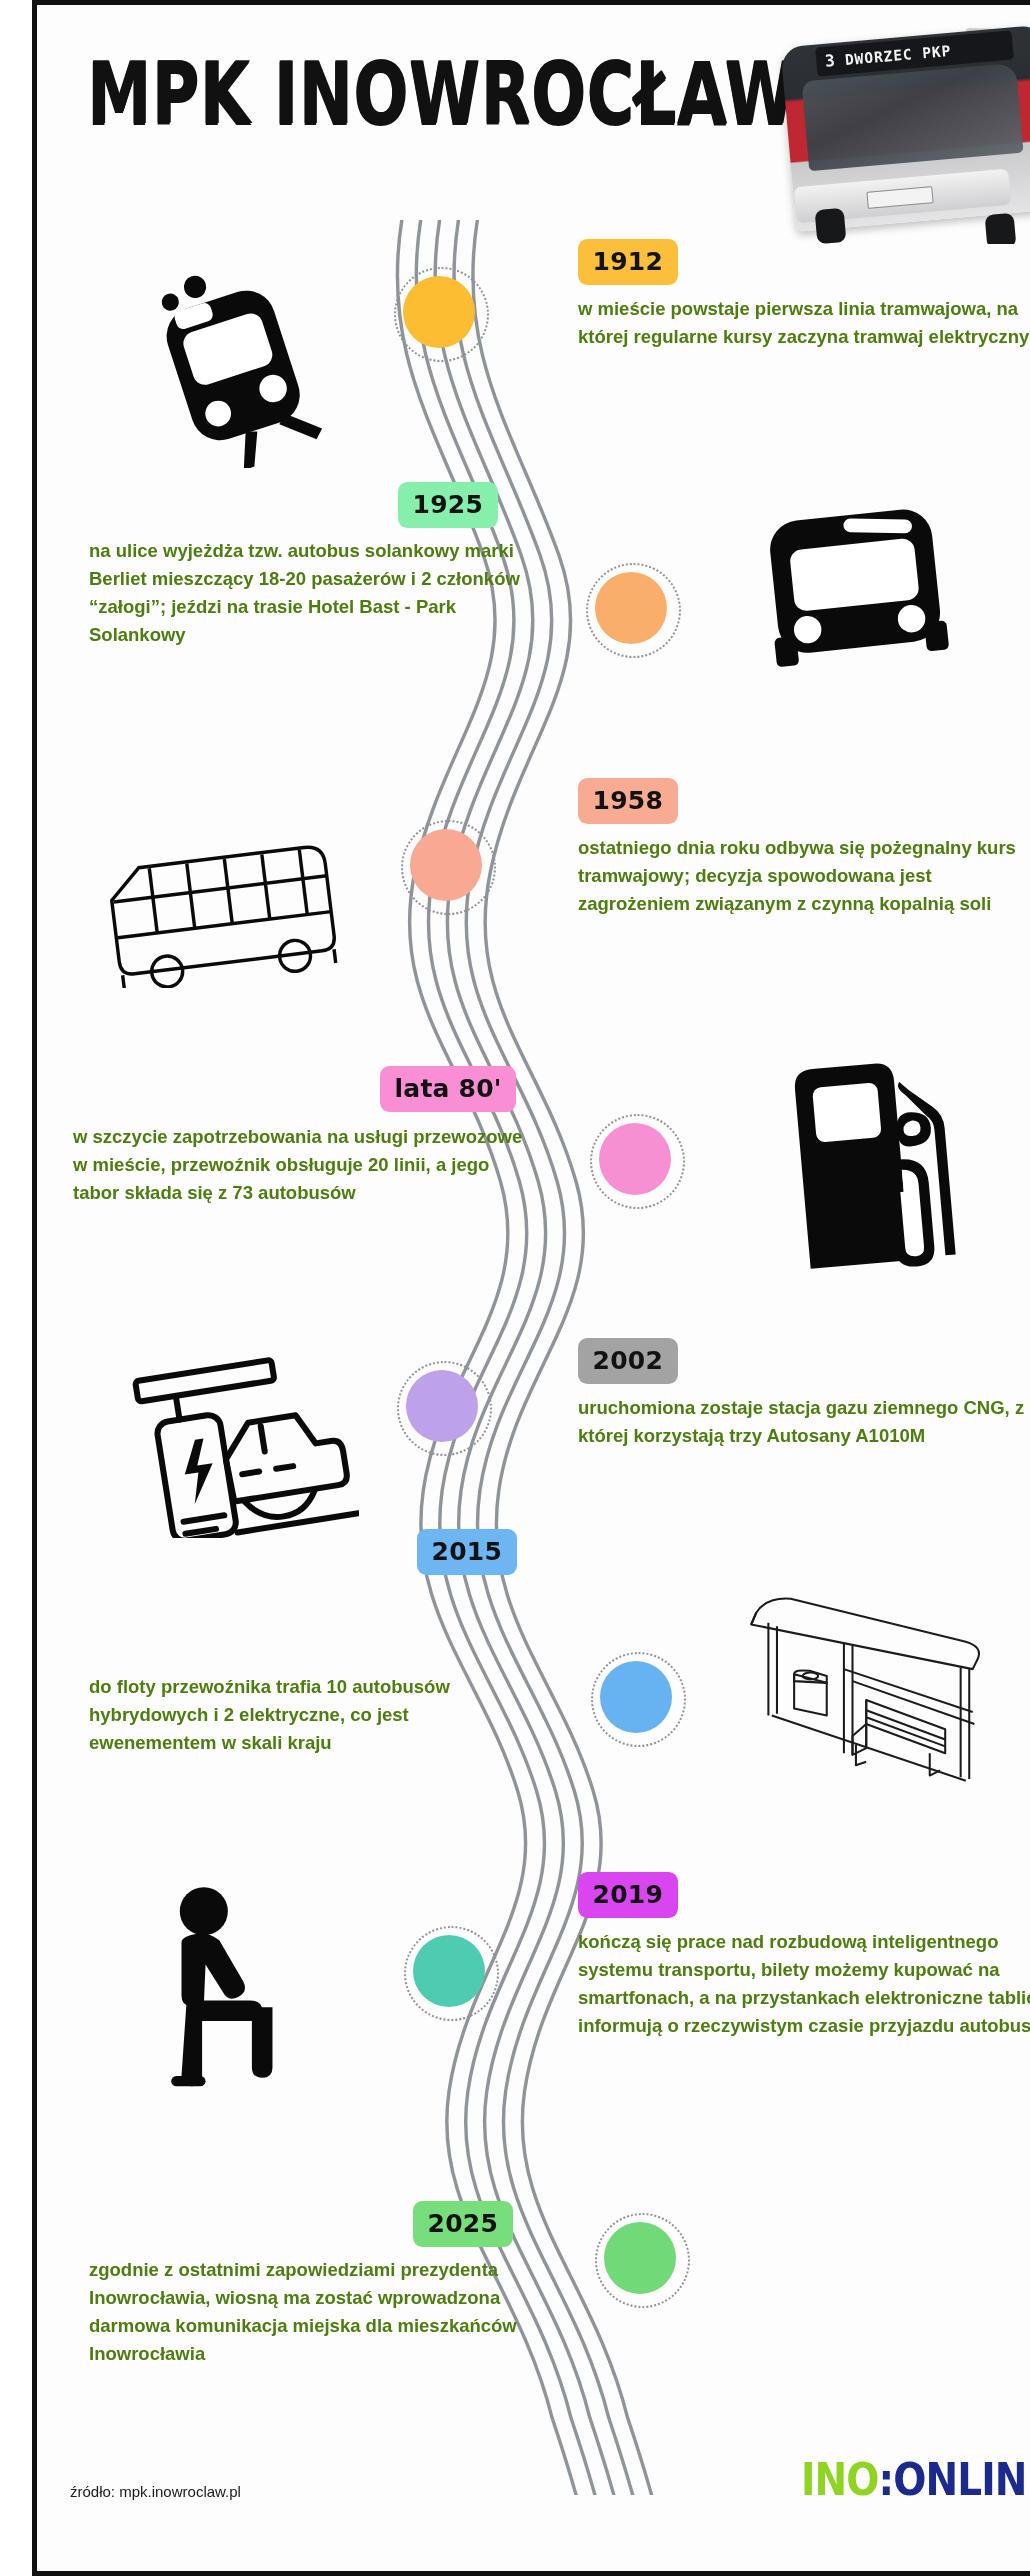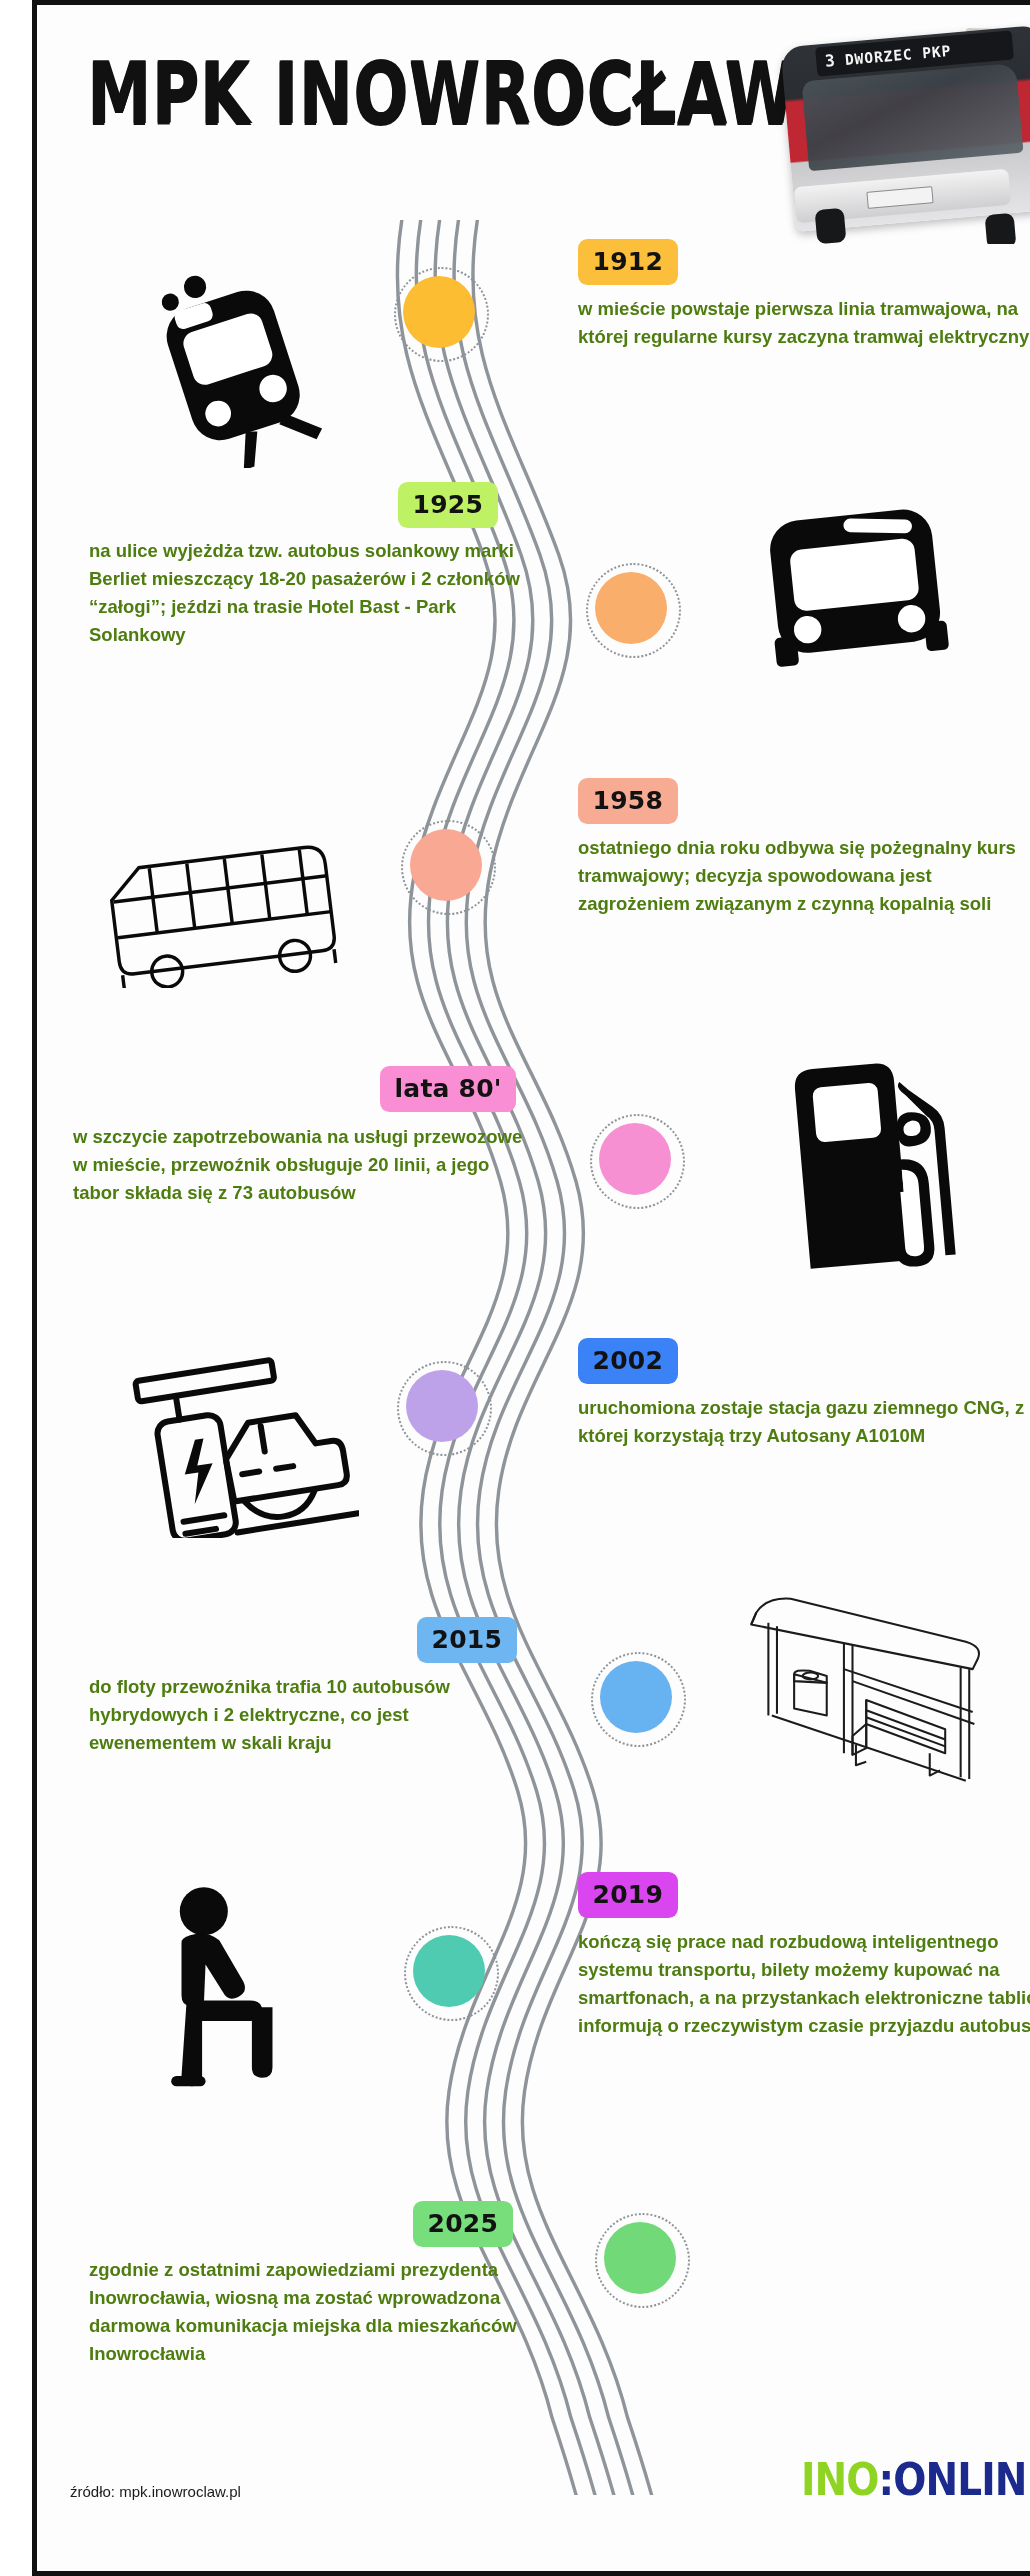--- a/index.html
+++ b/index.html
@@ -326,25 +326,25 @@
   <div class="dot" style="left:376px;top:1930px;">
     <div class="ring"></div>
     <div class="core" id="dot6" style="background: rgb(78, 203, 176);"></div>
   </div>
   <div class="dot" style="left:567px;top:2217px;">
     <div class="ring"></div>
     <div class="core" id="dot7" style="background: rgb(113, 217, 119);"></div>
   </div>
 
   <div class="chip" id="chip0" style="left: 541px; top: 234px; background: rgb(252, 191, 59);">1912</div>
-  <div class="chip" id="chip1" style="left: 361px; top: 477px; background: #bef264;">1925</div>
+  <div class="chip" id="chip1" style="left: 361px; top: 477px; background: #86efac;">1925</div>
   <div class="chip" id="chip2" style="left: 541px; top: 773px; background: rgb(248, 171, 147);">1958</div>
   <div class="chip" id="chip3" style="left: 343px; top: 1061px; background: rgb(249, 142, 213);">lata 80'</div>
-  <div class="chip" id="chip4" style="left: 541px; top: 1333px; background: #3b82f6;">2002</div>
-  <div class="chip" id="chip5" style="left: 380px; top: 1612px; background: rgb(110, 182, 242);">2015</div>
+  <div class="chip" id="chip4" style="left: 541px; top: 1333px; background: #a3a3a3;">2002</div>
+  <div class="chip" id="chip5" style="left: 380px; top: 1524px; background: rgb(110, 182, 242);">2015</div>
   <div class="chip" id="chip6" style="left: 541px; top: 1867px; background: #d946ef;">2019</div>
   <div class="chip" id="chip7" style="left: 376px; top: 2196px; background: rgb(119, 222, 123);">2025</div>
 
   <div class="blurb right" style="left:541px;top:290px;width:459px;">w mieście powstaje pierwsza linia tramwajowa, na której regularne kursy zaczyna tramwaj elektryczny</div>
 
   <div class="blurb left" style="left:52px;top:532px;width:440px;">na ulice wyjeżdża tzw. autobus solankowy marki Berliet mieszczący 18-20 pasażerów i 2 członków “załogi”; jeździ na trasie Hotel Bast - Park Solankowy</div>
 
   <div class="blurb right" style="left:541px;top:829px;width:468px;">ostatniego dnia roku odbywa się pożegnalny kurs tramwajowy; decyzja spowodowana jest zagrożeniem związanym z czynną kopalnią soli</div>
 
   <div class="blurb left" style="left:36px;top:1118px;width:455px;">w szczycie zapotrzebowania na usługi przewozowe w mieście, przewoźnik obsługuje 20 linii, a jego tabor składa się z 73 autobusów</div>

